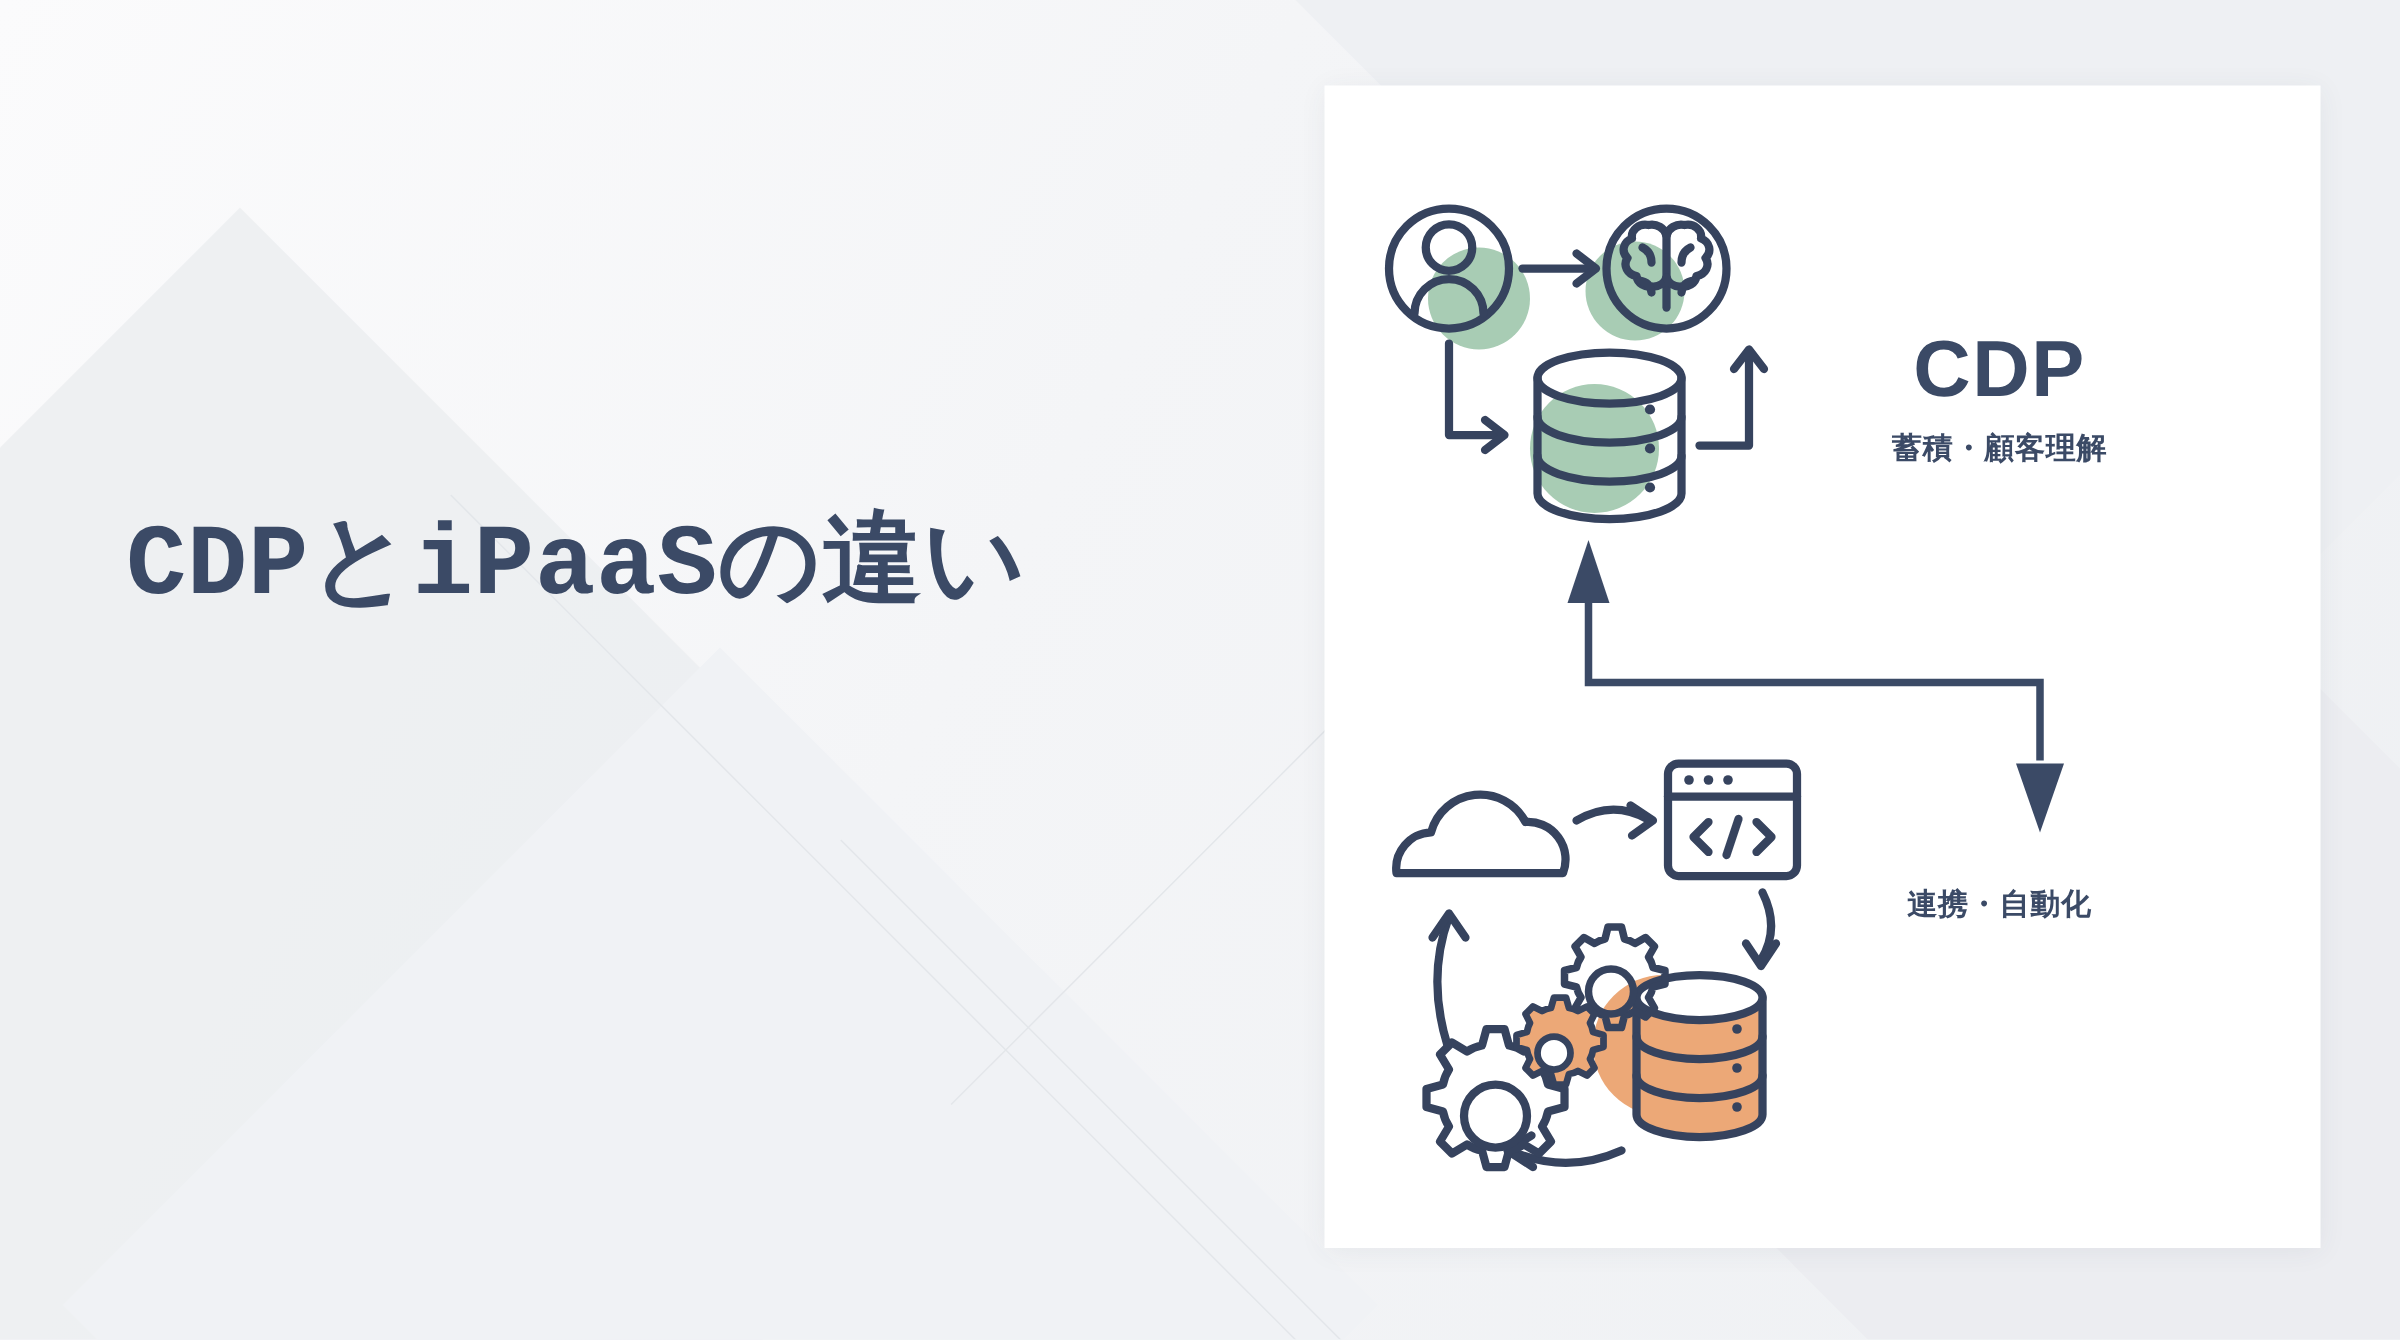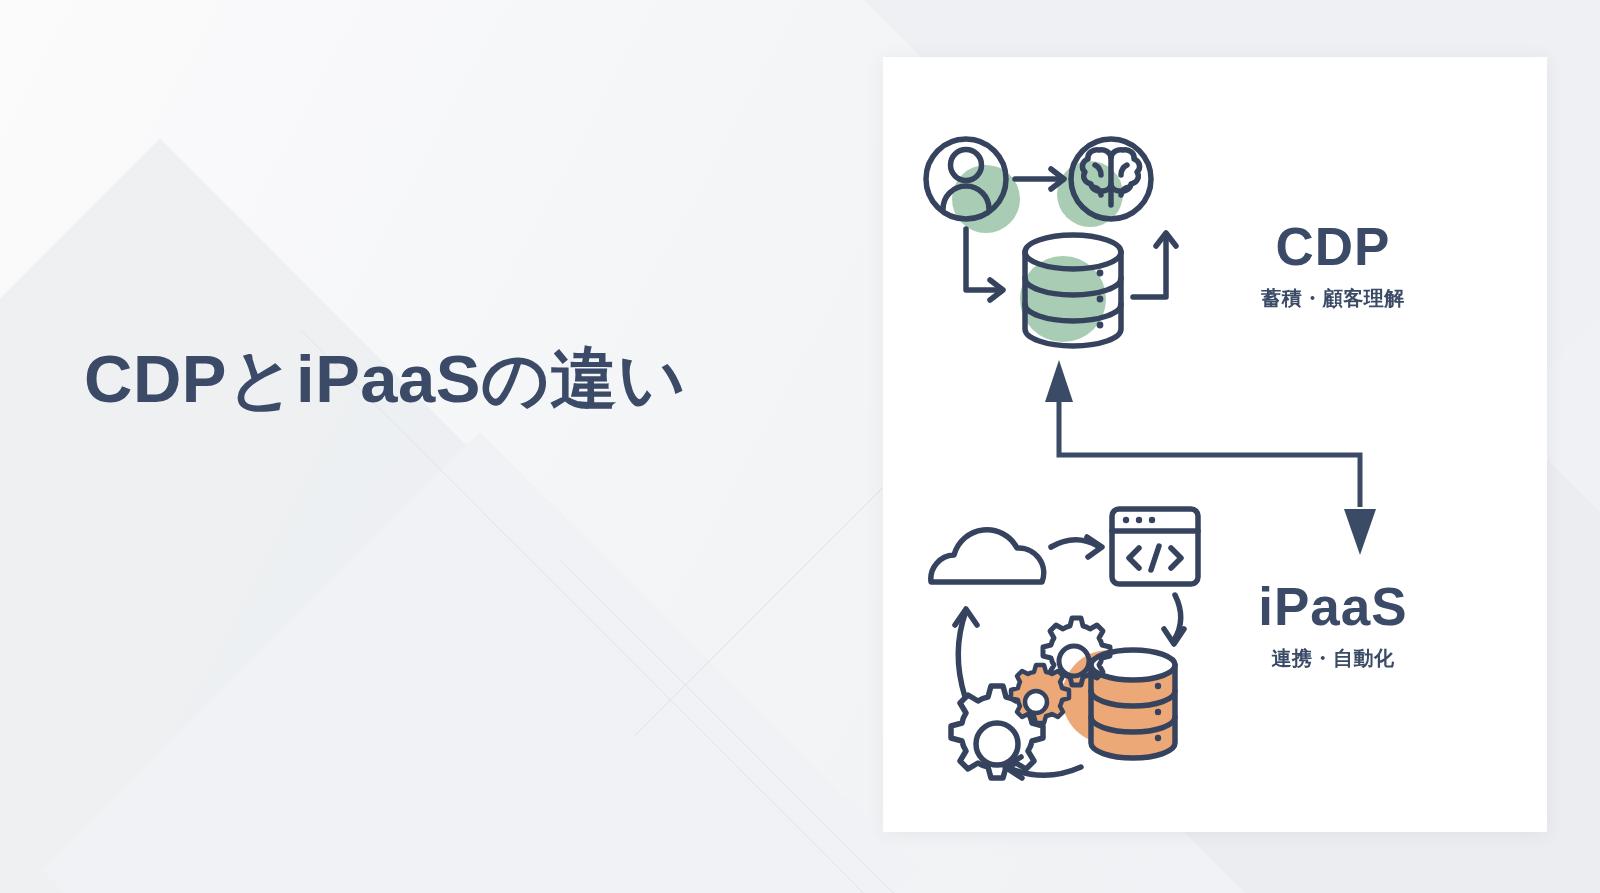--- a/index.html
+++ b/index.html
@@ -64,20 +64,21 @@
   .hair-1 { width: 1px; height: 860px; left: 300px; top: 330px; transform: rotate(-45deg); transform-origin: top center; }
   .hair-2 { width: 1px; height: 900px; left: 1270px; top: 100px; transform: rotate(45deg); transform-origin: top center; }
   .hair-3 { width: 1px; height: 700px; left: 560px; top: 560px; transform: rotate(-45deg); transform-origin: top center; }
 
   
   #headline {
     position: absolute;
     left: 84px;
     top: 336px;
     width: 760px;
+    font-family: Liberation Mono, monospace;
   }
   .headline-line {
     font-size: 67px;
     font-weight: bold;
     line-height: 1.28;
     color: #3b4a66;
     letter-spacing: .5px;
     white-space: nowrap;
   }
 
@@ -279,18 +280,17 @@
         </g>
       </g>
     </svg>
 
     <div class="label-block" id="label-cdp">
       <div class="label-title">CDP</div>
       <div class="label-sub">蓄積・顧客理解</div>
     </div>
 
     <div class="label-block" id="label-ipaas">
-      <div class="label-title">iPaaS</div>
       <div class="label-sub">連携・自動化</div>
     </div>
 
   </div>
 </div>
 
 </body></html>

